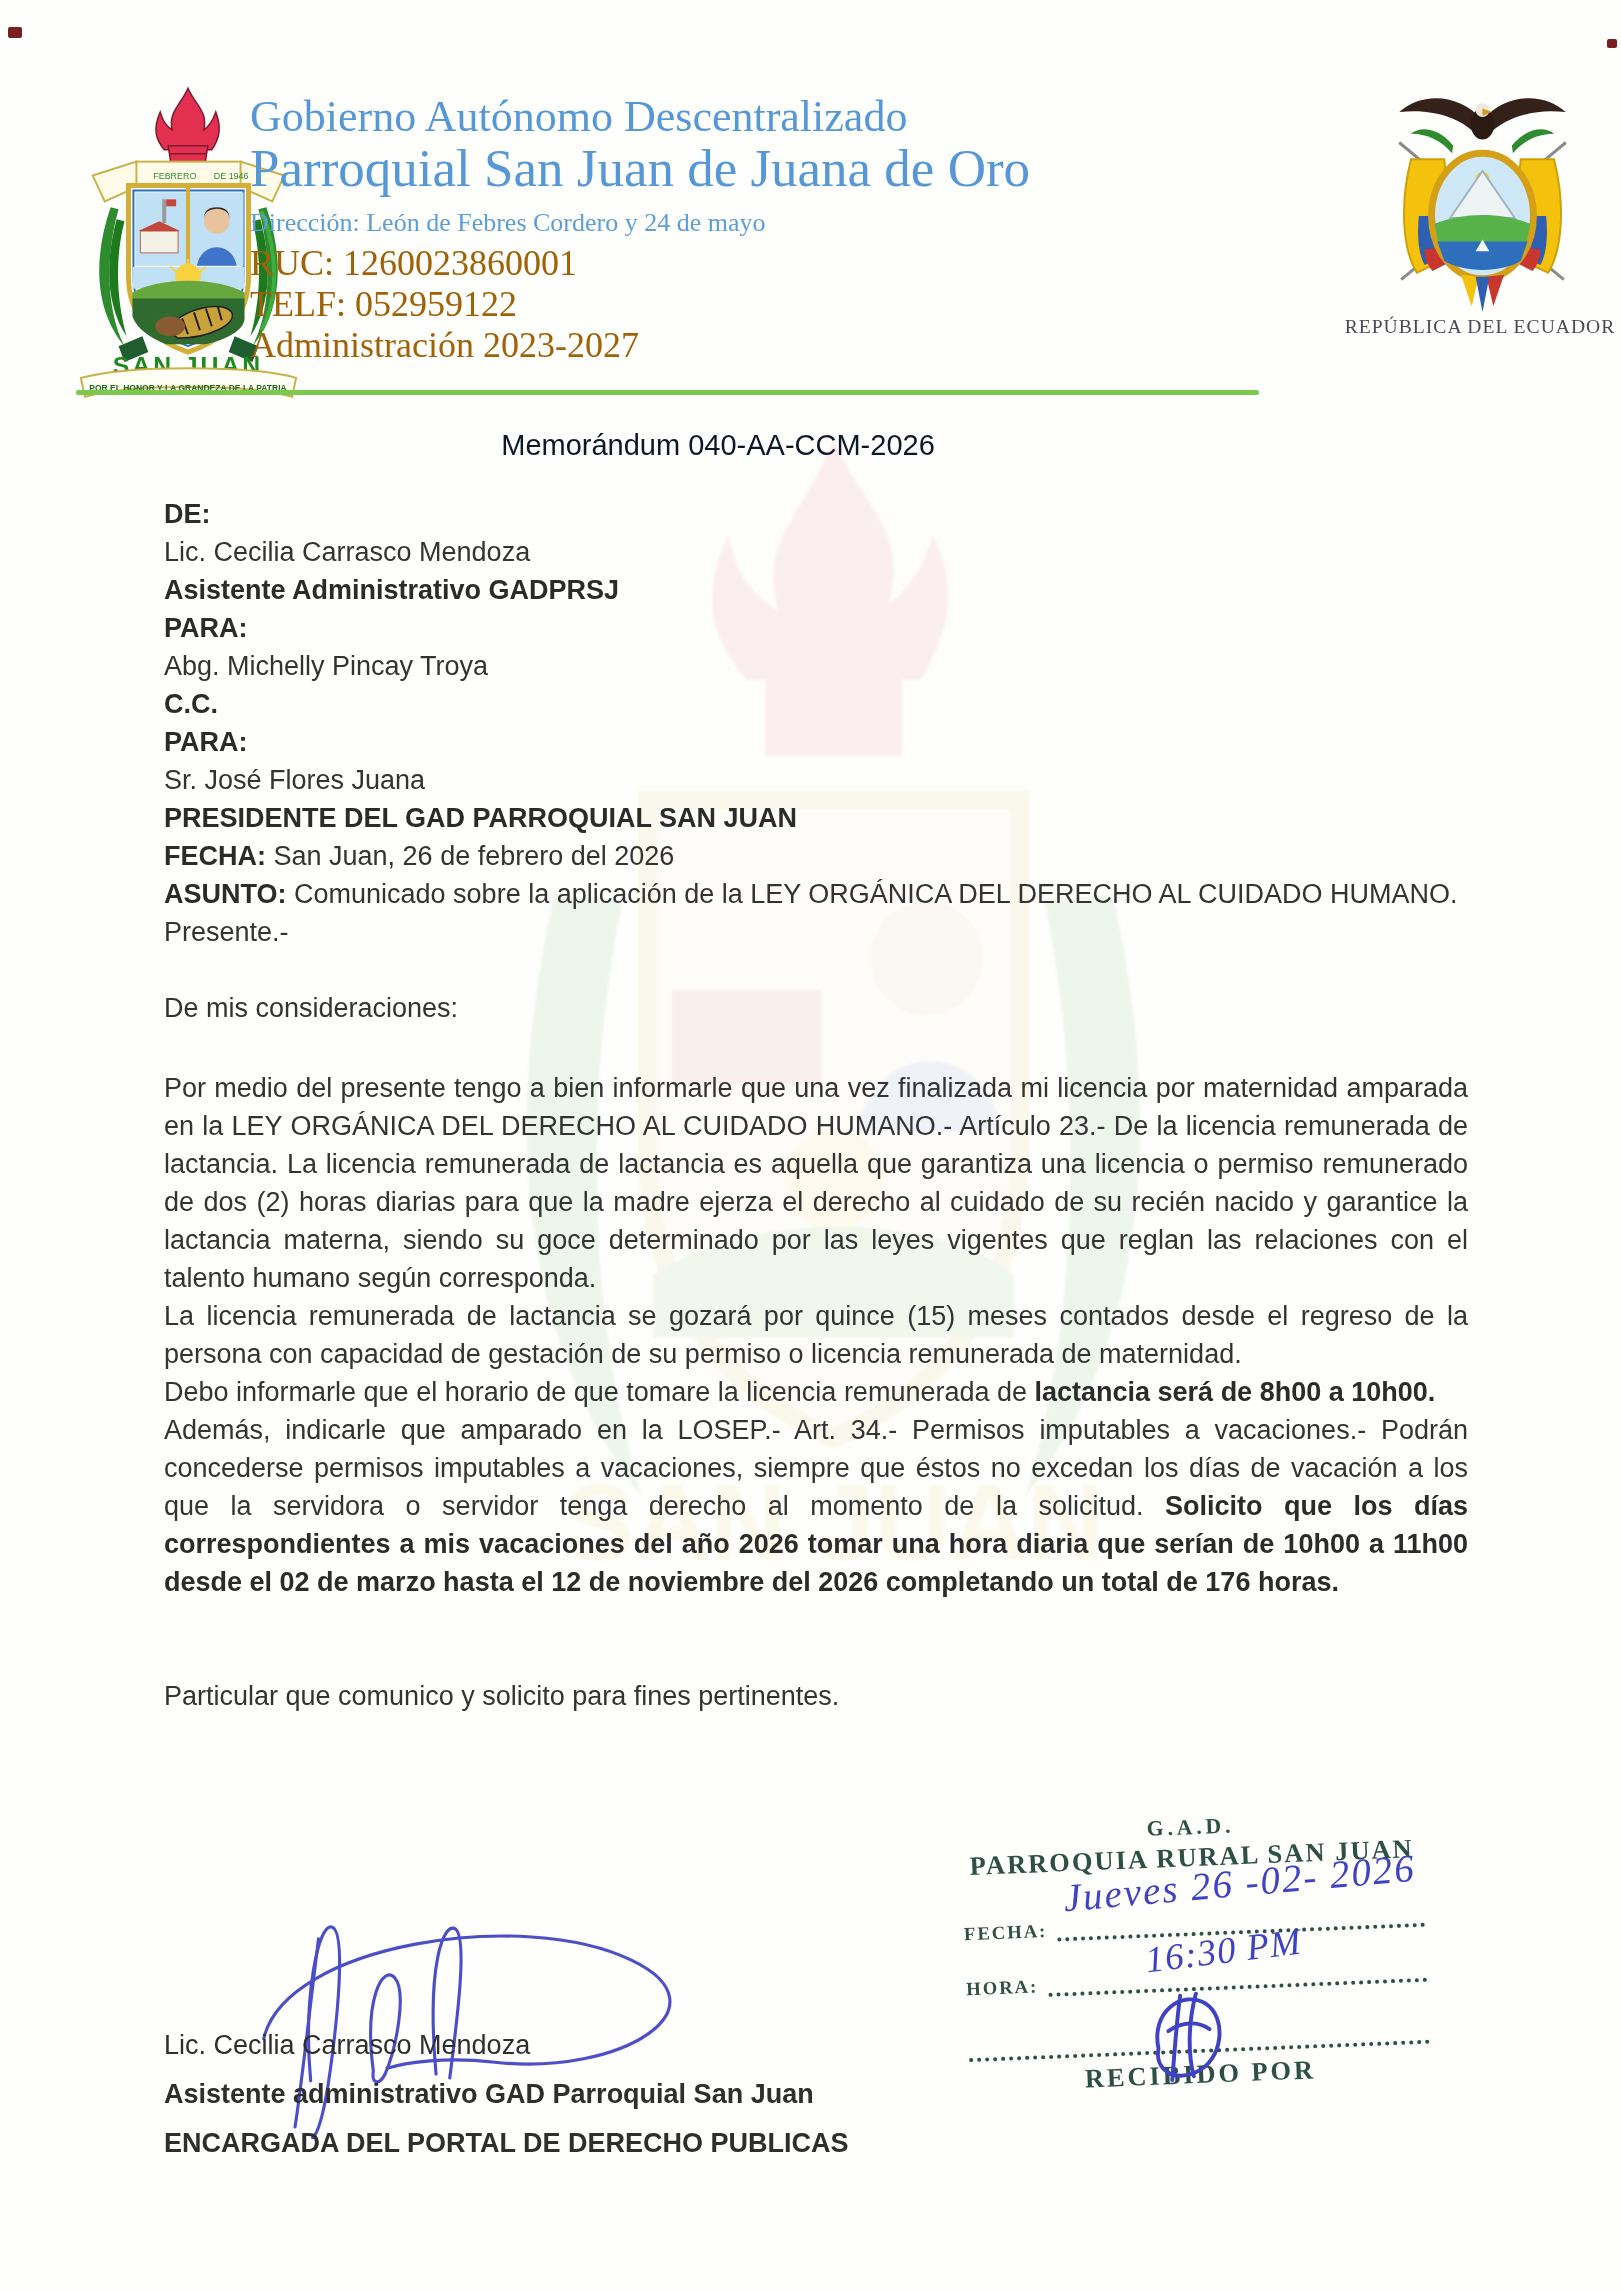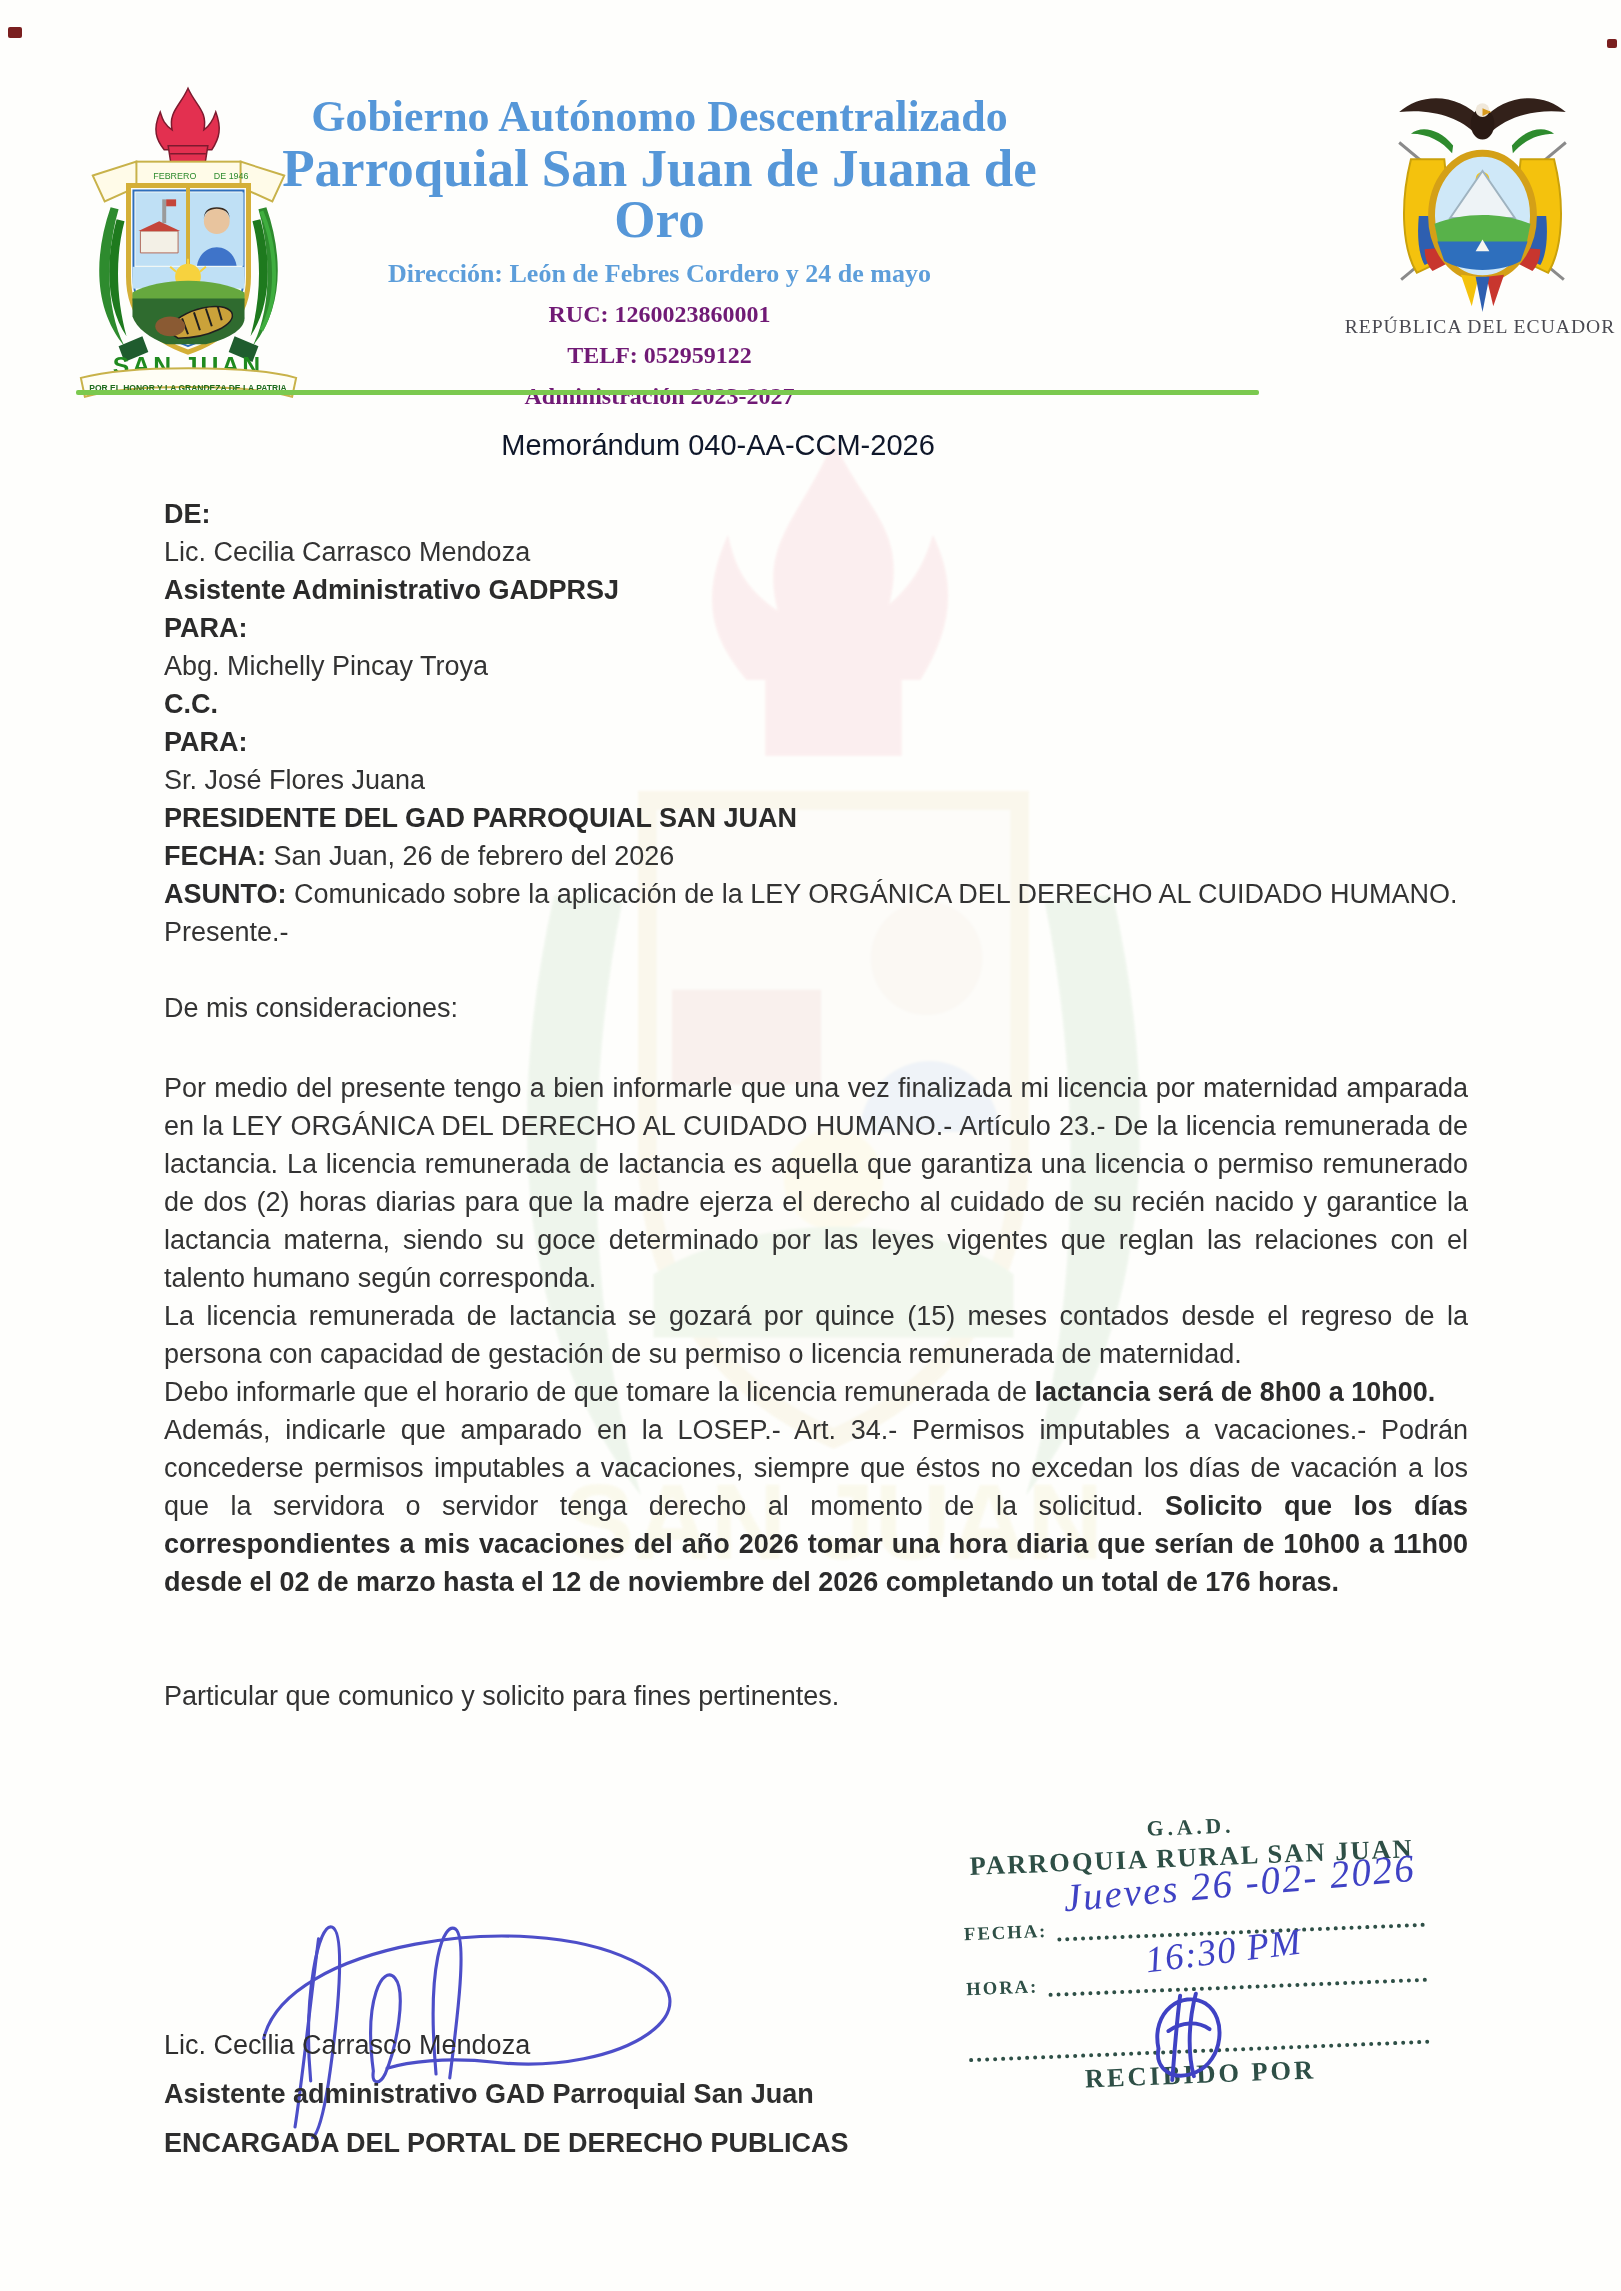--- a/index.html
+++ b/index.html
@@ -8,26 +8,26 @@
     background:#fefefc;overflow:hidden;
     font-family:"Liberation Sans",sans-serif;color:#2e2e2e;
   }
   
   .crest-left{position:absolute;left:67px;top:80px;width:243px;height:323px;}
   .crest-right{position:absolute;left:1360px;top:69px;width:245px;height:245px;}
   .crest-right-caption{
     position:absolute;left:1333px;top:316px;width:294px;text-align:center;
     font-family:"Liberation Serif",serif;font-size:19.6px;color:#4a4a52;letter-spacing:1px;
   }
-  .header-center{position:absolute;left:238px;top:90px;width:843px;text-align:center;
-    font-family:"Liberation Serif",serif;font-weight:bold;color:#5697d8;}
+  .header-center{position:absolute;left:250px;top:90px;width:843px;
+    font-family:"Liberation Serif",serif;font-weight:normal;color:#5697d8;}
   .ht1{font-size:44px;line-height:53px;}
   .ht2{font-size:53px;line-height:51px;}
   .ht3{font-size:26px;line-height:41px;margin-top:7.8px;color:#5d9eda;}
-  .ht4{font-size:24px;line-height:41px;color:#701a75;}
+  .ht4{font-size:36px;line-height:41px;color:#a16207;}
   .green-rule{position:absolute;left:76px;top:390px;width:1183px;height:4.9px;background:#7bc94f;border-radius:2px;}
   .memo-title{position:absolute;left:164px;top:429px;width:1108px;text-align:center;
     font-size:29px;color:#0f172a;}
   
   .doc-body{position:absolute;left:164px;top:495px;width:1304px;font-size:27px;line-height:38px;color:#333;}
   .doc-body .b{font-weight:bold;color:#2b2b2b;}
   .doc-body p{margin:0;}
   .just{text-align:justify;}
   .gap{height:38px;}
   .gap2{height:42px;}

